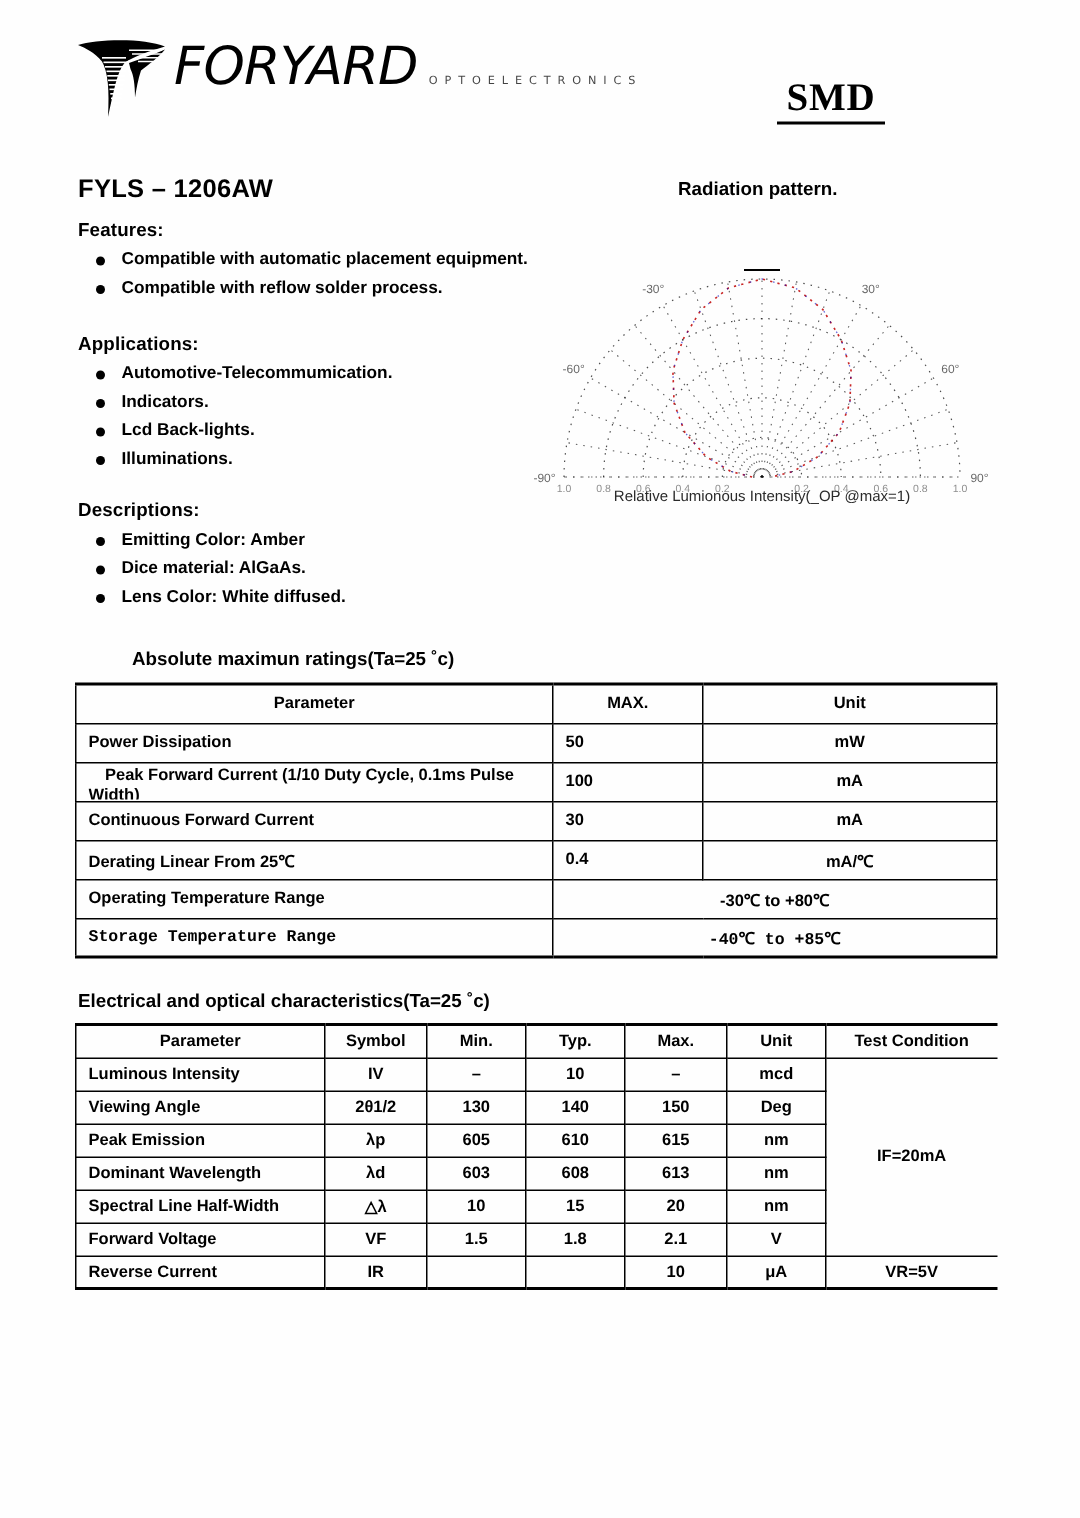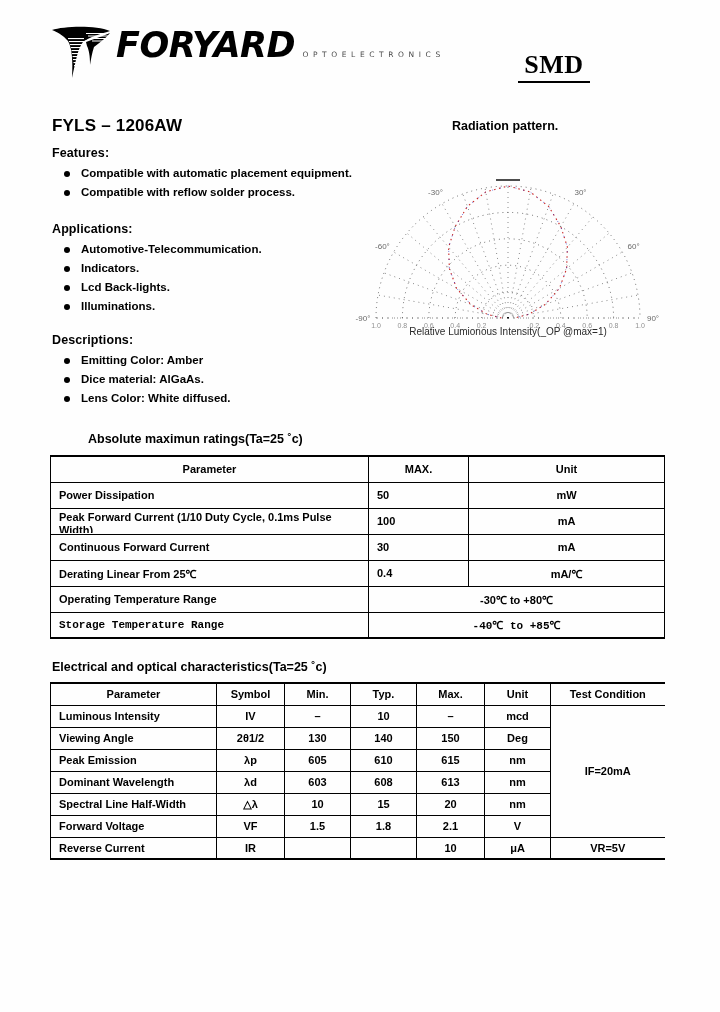--- a/index.html
+++ b/index.html
@@ -30,21 +30,21 @@
   .logo-wrap {
     position: absolute; left: 0; top: 0;
     display: flex; align-items: flex-start;
   }
   .logo-mark { width: 62px; height: 58px; flex: 0 0 62px; }
   .logo-text-block {
     margin-left: 4px; margin-top: 5px;
   }
   .logo-word {
     font-family: "DejaVu Sans", sans-serif;
-    font-weight: 700;
+    font-weight: 400;
     font-style: italic;
     font-size: 35px;
     letter-spacing: -0.5px;
     line-height: 36px;
     color: #000;
   }
   .logo-sub {
     font-family: "DejaVu Sans", sans-serif;
     font-size: 7.5px;
     letter-spacing: 4.6px;
@@ -169,21 +169,21 @@
   #abs-table td { height: 26px; }
   #abs-table .hdr { text-align: center; }
 
   
   .clip-cell {
     position: relative;
     overflow: hidden;
     line-height: 13px;
     padding-top: 2px;
   }
-  .clip-cell .l1 { display: block; white-space: nowrap; }
+  .clip-cell .l1 { display: block; white-space: nowrap; margin-left: 11px; }
   .clip-cell .l2 {
     display: block;
     white-space: nowrap;
     height: 9px;
     overflow: hidden;
   }
 
   
   #eo-table .c-param { width: 166px; text-align: left; }
   #eo-table .c-sym   { width: 68px;  text-align: center; }

